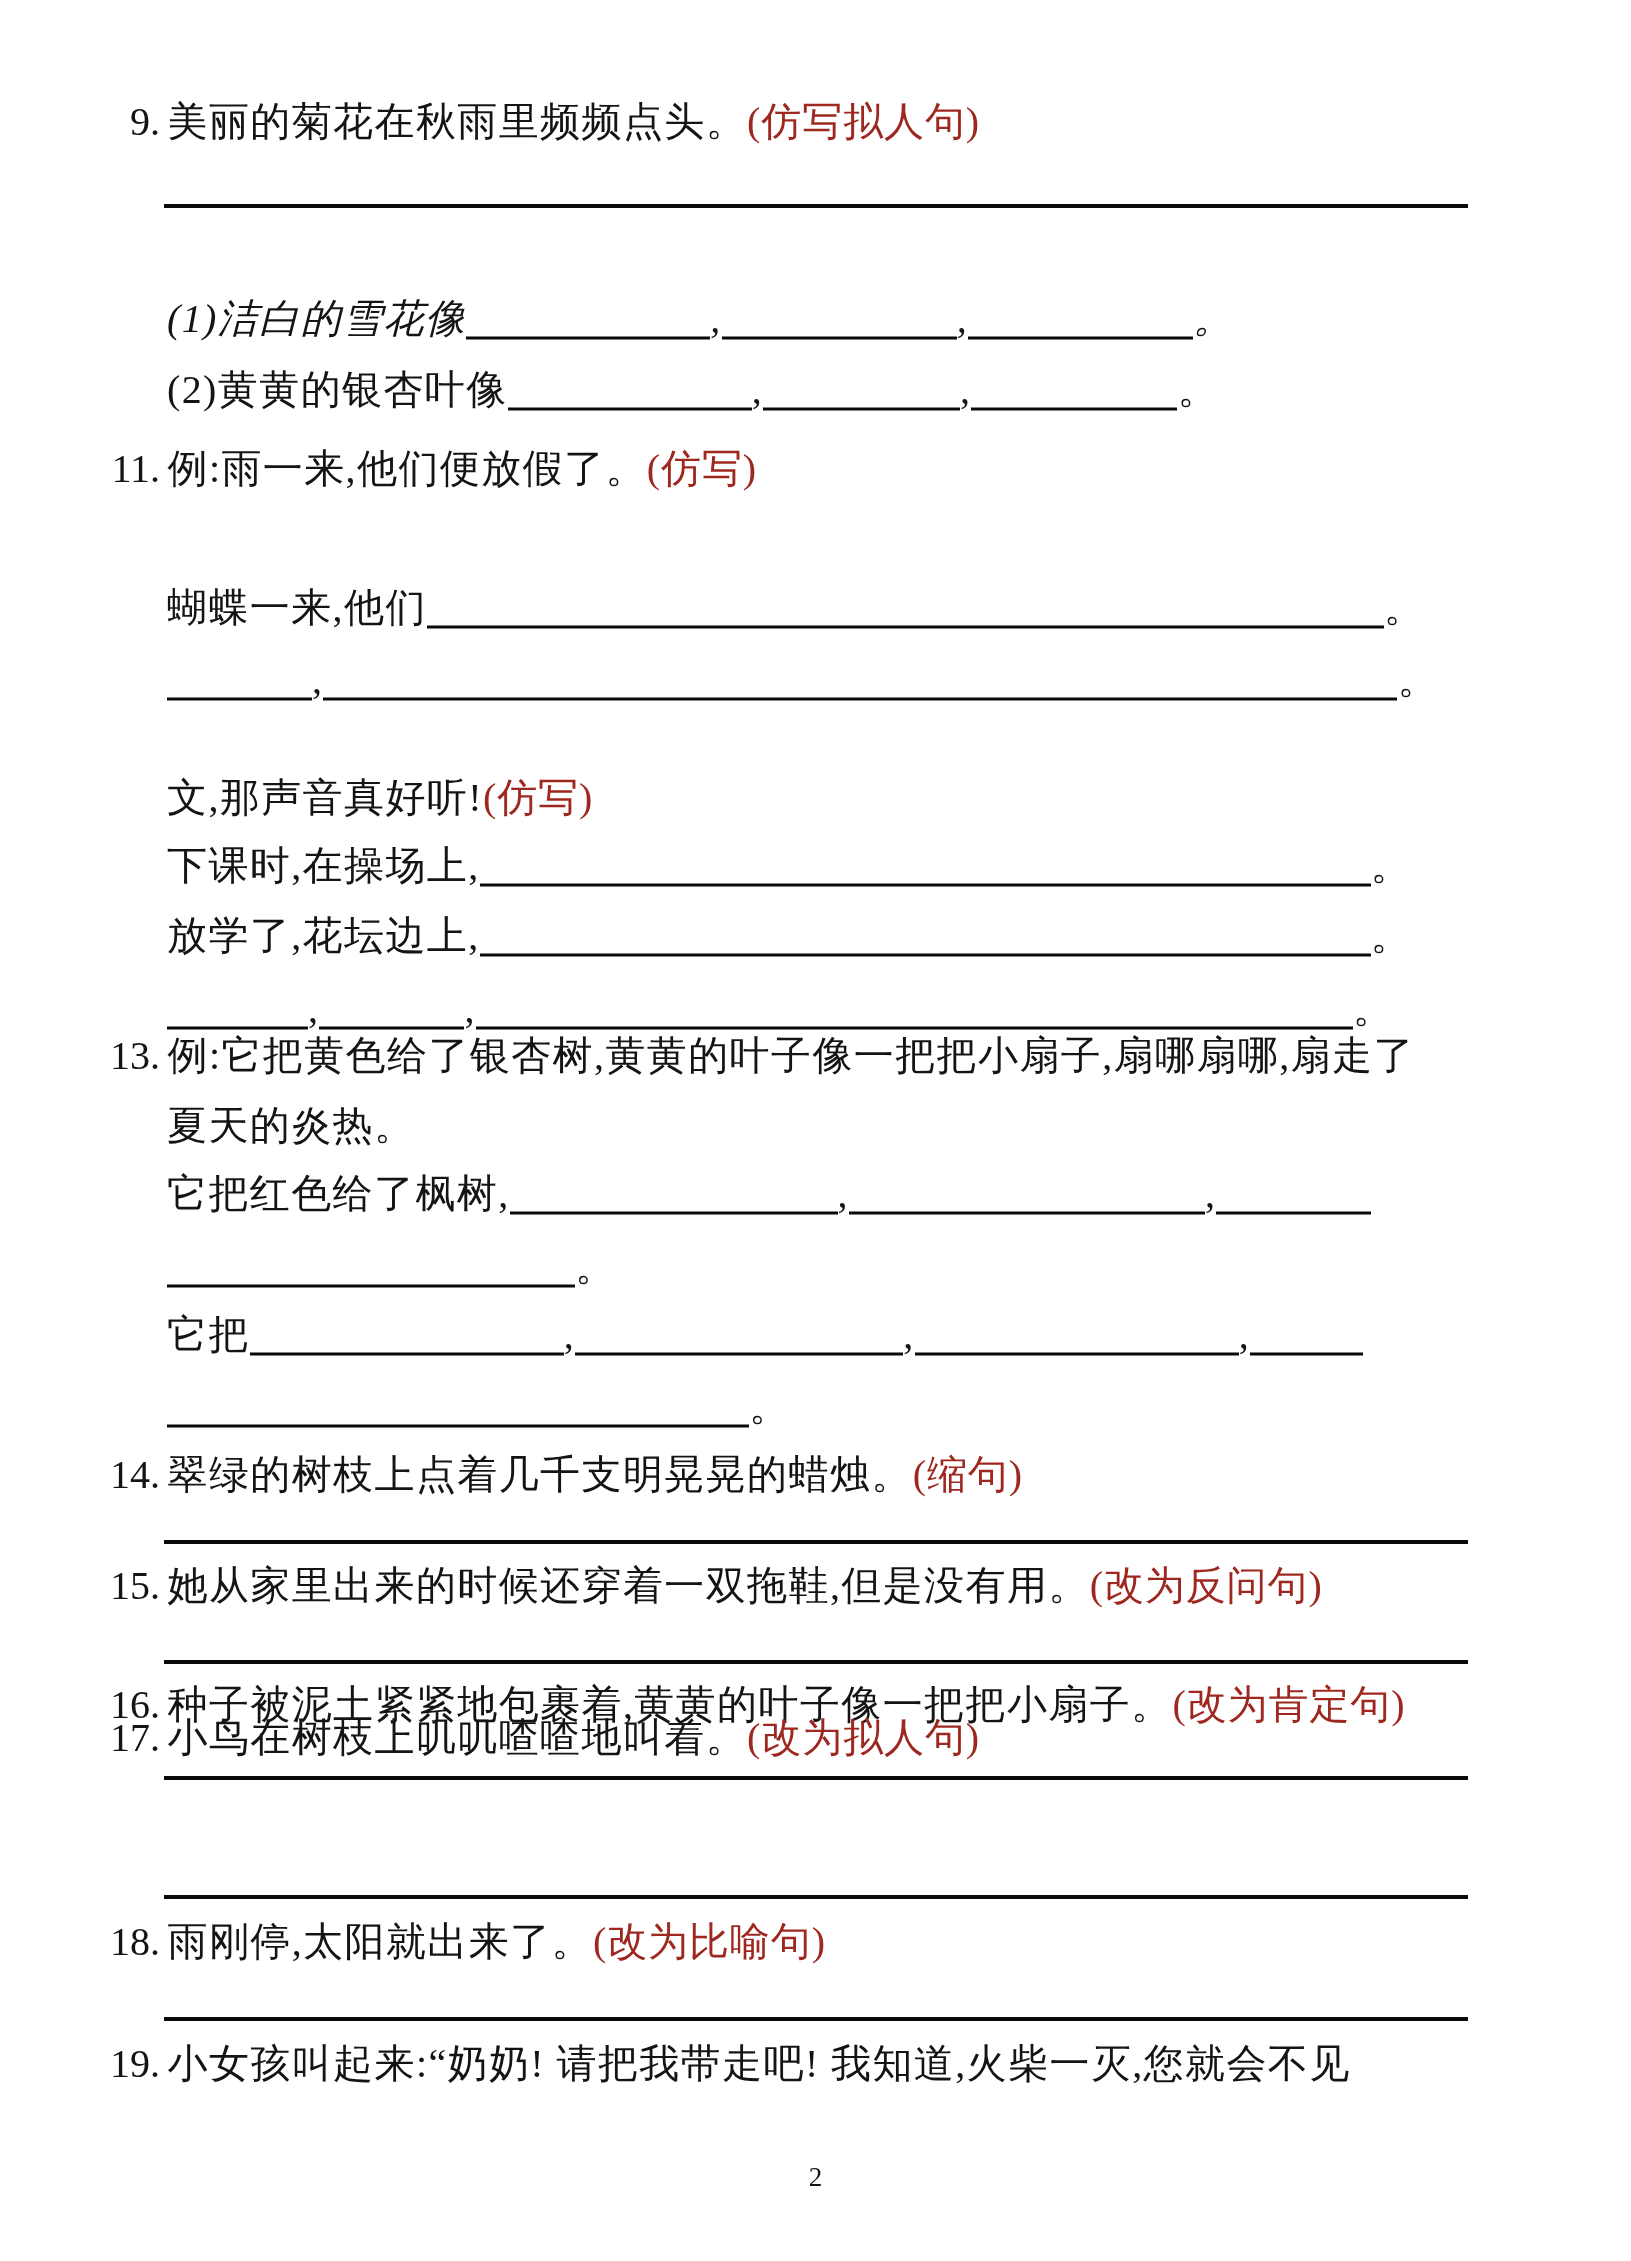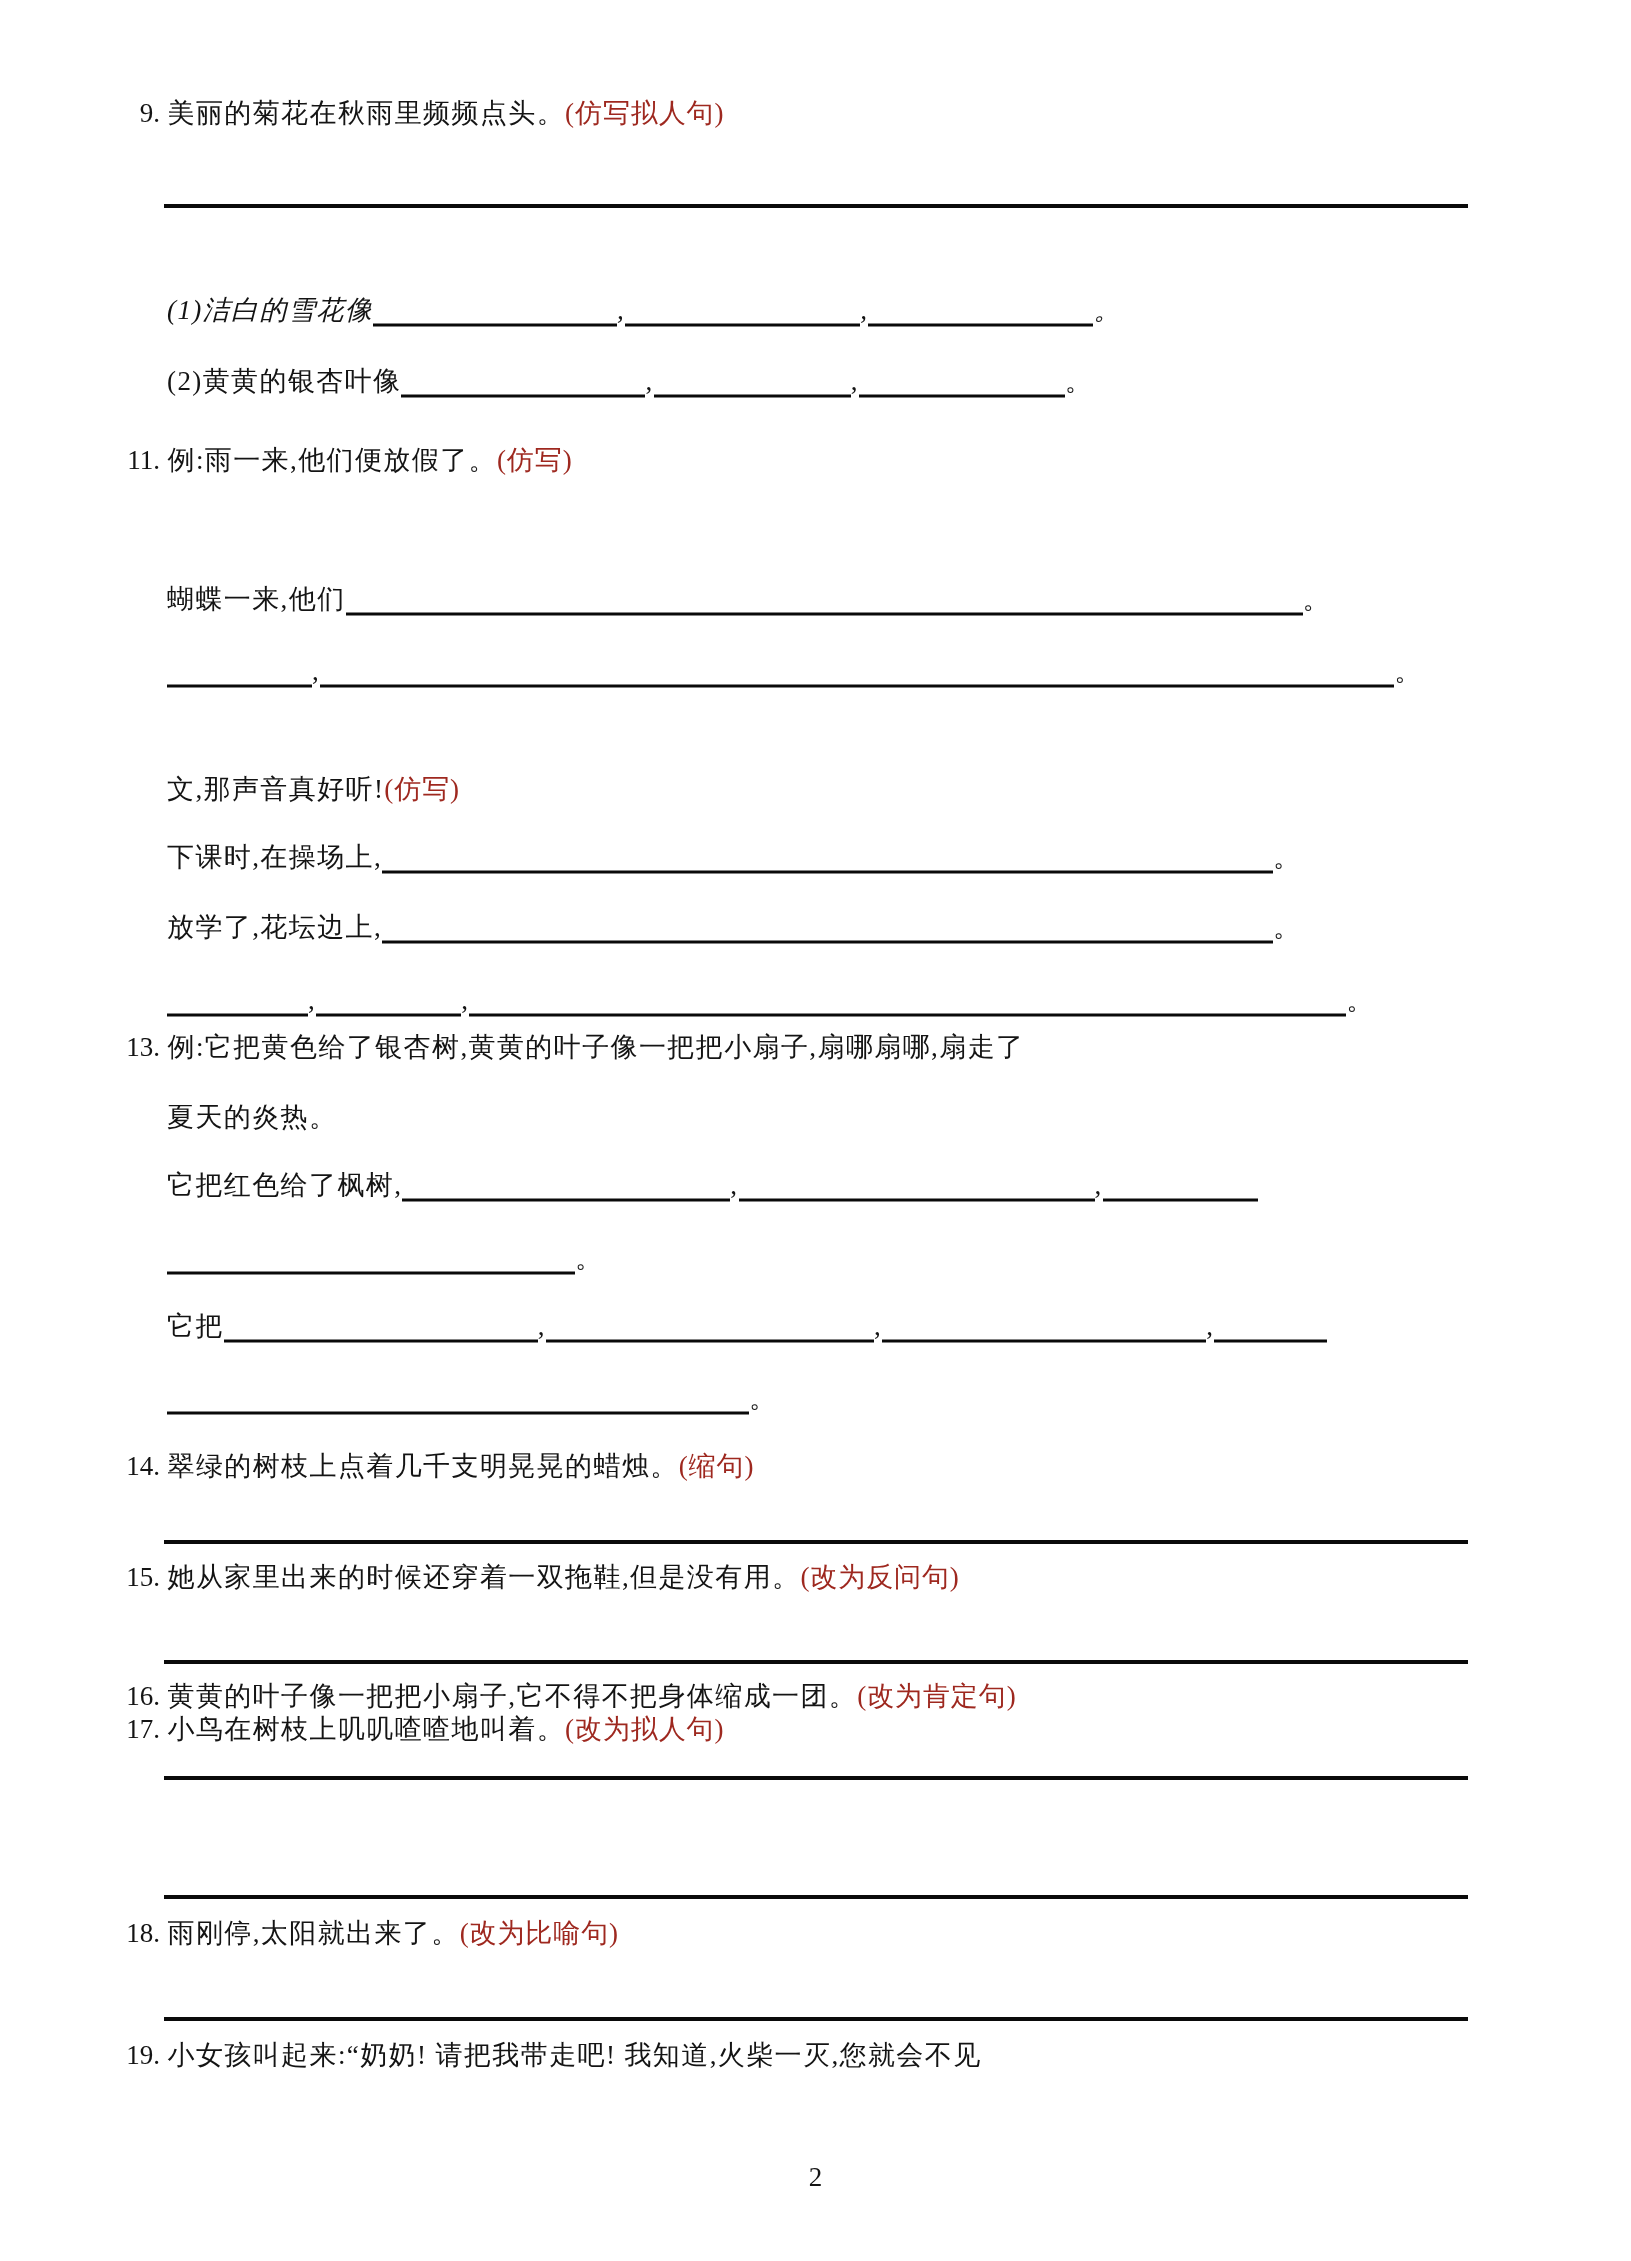--- a/index.html
+++ b/index.html
@@ -13,21 +13,21 @@
     height: 2261px;
     background: #ffffff;
     margin: 0 auto;
     overflow: hidden;
     font-family: "Liberation Serif", "DejaVu Serif", serif;
     color: #141414;
   }
   .line {
     position: absolute;
     white-space: nowrap;
-    font-size: 27px;
+    font-size: 40px;
     line-height: 1.3;
     letter-spacing: 1.4px;
   }
   .num {
     display: inline-block;
     width: 69px;
     text-align: right;
     margin-right: 7.5px;
     letter-spacing: 0;
     font-weight: 500;
@@ -74,21 +74,21 @@
   <div class="line" style="top:1030px; left:91px;"><span class="num">13.</span><span class="txt">例:它把黄色给了银杏树,黄黄的叶子像一把把小扇子,扇哪扇哪,扇走了</span></div>
   <div class="line" style="top:1100px; left:167px;"><span class="txt">夏天的炎热。</span></div>
   <div class="line" style="top:1168px; left:167px;"><span class="txt">它把红色给了枫树,</span><span class="blank" style="width: 328px;"></span><span class="txt">,</span><span class="blank" style="width: 356px;"></span><span class="txt">,</span><span class="blank" style="width: 155px;"></span></div>
   <div class="line" style="top:1241px; left:167px;"><span class="blank" style="width: 408px;"></span><span class="txt">。</span></div>
   <div class="line" style="top:1309px; left:167px;"><span class="txt">它把</span><span class="blank" style="width: 314px;"></span><span class="txt">,</span><span class="blank" style="width: 328px;"></span><span class="txt">,</span><span class="blank" style="width: 324px;"></span><span class="txt">,</span><span class="blank" style="width: 113px;"></span></div>
   <div class="line" style="top:1381px; left:167px;"><span class="blank" style="width: 582px;"></span><span class="txt">。</span></div>
   <div class="line" style="top:1449px; left:91px;"><span class="num">14.</span><span class="txt">翠绿的树枝上点着几千支明晃晃的蜡烛。</span><span class="red" style="color: rgb(158, 40, 31);">(缩句)</span></div>
   <div class="line rule" style="top:1540px; left:164px;"></div>
   <div class="line" style="top:1560px; left:91px;"><span class="num">15.</span><span class="txt">她从家里出来的时候还穿着一双拖鞋,但是没有用。</span><span class="red" style="color: rgb(158, 40, 31);">(改为反问句)</span></div>
   <div class="line rule" style="top:1660px; left:164px;"></div>
-  <div class="line" style="top:1679px; left:91px;"><span class="num">16.</span><span class="txt">黄黄的叶子像一把把小扇子,它不得不把身体缩成一团。</span><span class="red" style="color: rgb(158, 40, 31);">(改为肯定句)</span></div>
+  <div class="line" style="top:1679px; left:91px;"><span class="num">16.</span><span class="txt">种子被泥土紧紧地包裹着,黄黄的叶子像一把把小扇子。</span><span class="red" style="color: rgb(158, 40, 31);">(改为肯定句)</span></div>
   <div class="line rule" style="top:1776px; left:164px;"></div>
   <div class="line" style="top:1712px; left:91px;"><span class="num">17.</span><span class="txt">小鸟在树枝上叽叽喳喳地叫着。</span><span class="red" style="color: rgb(158, 40, 31);">(改为拟人句)</span></div>
   <div class="line rule" style="top:1895px; left:164px;"></div>
   <div class="line" style="top:1916px; left:91px;"><span class="num">18.</span><span class="txt">雨刚停,太阳就出来了。</span><span class="red" style="color: rgb(158, 40, 31);">(改为比喻句)</span></div>
   <div class="line rule" style="top:2017px; left:164px;"></div>
   <div class="line" style="top:2038px; left:91px;"><span class="num">19.</span><span class="txt">小女孩叫起来:“奶奶! 请把我带走吧! 我知道,火柴一灭,您就会不见</span></div>
 
   <div class="footer">2</div>
 </div>
 

